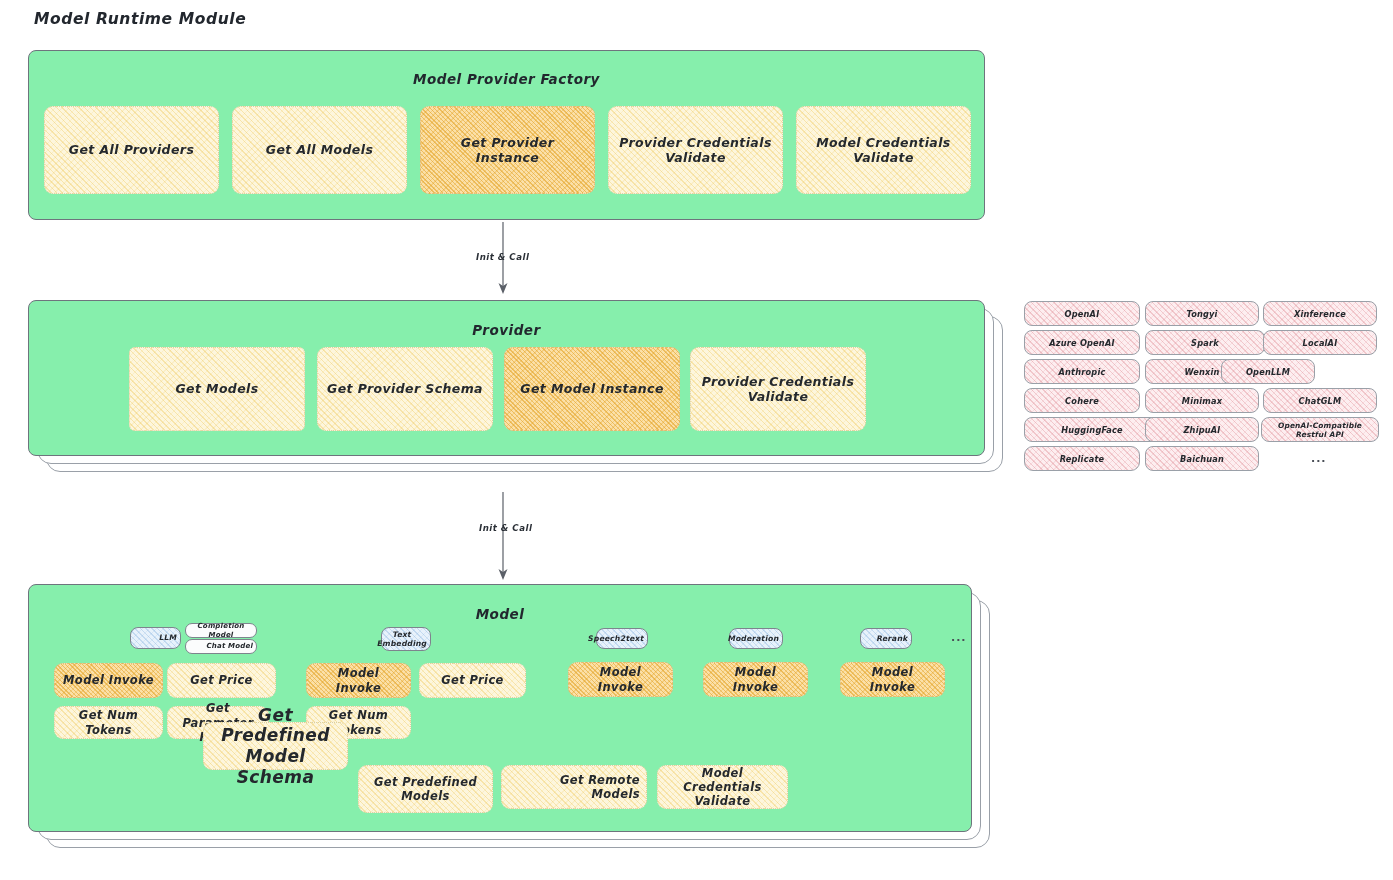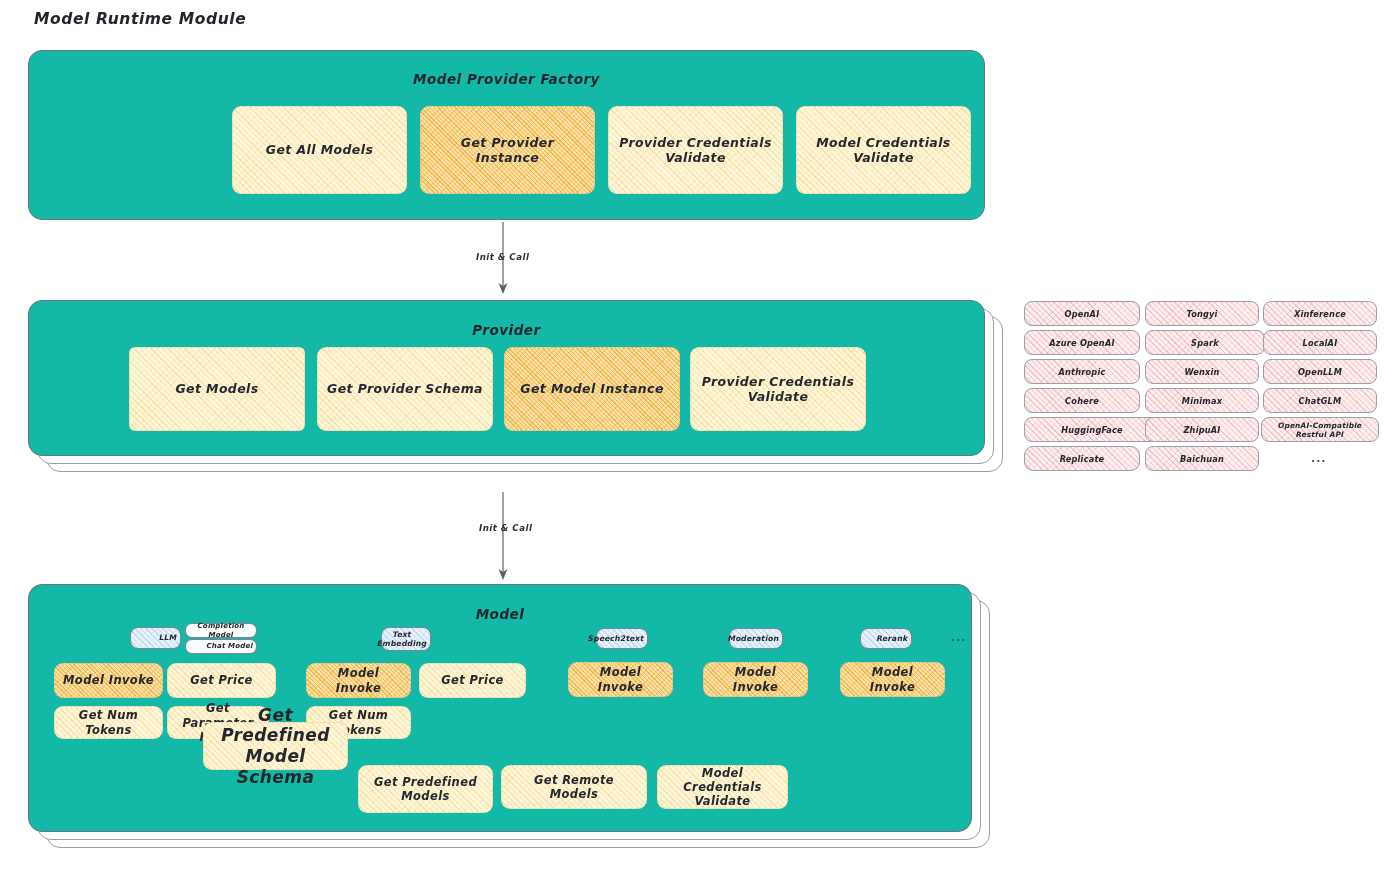--- a/index.html
+++ b/index.html
@@ -20,22 +20,22 @@
   #page-title{
     position:absolute;left:34px;top:10px;
     font-size:15.5px;color:#22272e;
     font-style:italic;font-weight:600;letter-spacing:.6px;
   }
 
   
   .outer{
     position:absolute;
     border:1.3px solid #6e747d;
-    border-radius:14px;
-    background:#14b8a6;
+    border-radius:8px;
+    background:#86efac;
     box-sizing:border-box;
   }
   .outer-shadowlayer{
     position:absolute;
     border:1.2px solid #9aa0a8;
     border-radius:14px;
     background:#fff;
     box-sizing:border-box;
     z-index:0;
   }
@@ -133,20 +133,23 @@
 <body>
 
 <div class="canvas">
 
   <div id="page-title" class="hand">Model Runtime Module</div>
 
   <div class="outer" style="left:28px;top:50px;width:957px;height:170px;">
     <div class="outer-title" style="top:20px;">Model Provider Factory</div>
   </div>
 
+  <div class="hbox hand fill-yellow" style="left:44px;top:106px;width:175px;height:88px;font-size:12.5px;">
+    <span class="lbl">Get All Providers</span>
+  </div>
   <div class="hbox hand fill-yellow" style="left:232px;top:106px;width:175px;height:88px;font-size:12.5px;">
     <span class="lbl">Get All Models</span>
   </div>
   <div class="hbox hand fill-orange" style="left:420px;top:106px;width:175px;height:88px;font-size:12.5px;">
     <span class="lbl">Get Provider Instance</span>
   </div>
   <div class="hbox hand fill-yellow" style="left:608px;top:106px;width:175px;height:88px;font-size:12.5px;">
     <span class="lbl">Provider Credentials Validate</span>
   </div>
   <div class="hbox hand fill-yellow" style="left:796px;top:106px;width:175px;height:88px;font-size:12.5px;">
@@ -215,21 +218,21 @@
   <div class="ptag hand fill-pink" style="left:1145px;top:446px;width:114px;height:25px;">
     <span>Baichuan</span>
     </div>
 
   <div class="ptag hand fill-pink" style="left:1263px;top:301px;width:114px;height:25px;">
     <span>Xinference</span>
     </div>
   <div class="ptag hand fill-pink" style="left:1263px;top:330px;width:114px;height:25px;">
     <span>LocalAI</span>
     </div>
-  <div class="ptag hand fill-pink" style="left:1263px;top:359px;width:114px;height:25px;">
+  <div class="ptag hand fill-pink" style="left:1221px;top:359px;width:94px;height:25px;">
     <span>OpenLLM</span>
     </div>
   <div class="ptag hand fill-pink" style="left:1263px;top:388px;width:114px;height:25px;">
     <span>ChatGLM</span>
     </div>
   <div class="ptag hand fill-pink" style="left:1261px;top:417px;width:118px;height:25px;font-size:7.4px;">
     <span>OpenAI-Compatible Restful API</span>
     </div>
   <div class="ellipsis" style="left:1311px;top:452px;font-size:11px;">...</div>
 
@@ -304,20 +307,20 @@
     </div>
 
   <div class="ellipsis" style="left:951px;top:631px;font-size:11px;z-index:2;">...</div>
 
   <div class="hbox hand fill-yellow" style="left:203px;top:722px;width:145px;height:48px;font-size:17px;z-index:2;">
     <span class="lbl">Get Predefined Model Schema</span>
     </div>
   <div class="hbox hand fill-yellow" style="left:358px;top:765px;width:135px;height:48px;font-size:11.5px;z-index:2;">
     <span class="lbl">Get Predefined Models</span>
     </div>
-  <div class="hbox hand fill-yellow" style="left:501px;top:765px;width:146px;height:44px;font-size:11.5px;z-index:2;">
+  <div class="hbox hand fill-yellow" style="left:501px;top:765px;width:146px;height:44px;font-size:11.5px;z-index:2;text-align:right;">
     <span class="lbl">Get Remote Models</span>
     </div>
   <div class="hbox hand fill-yellow" style="left:657px;top:765px;width:131px;height:44px;font-size:11.5px;z-index:2;">
     <span class="lbl">Model Credentials Validate</span>
     </div>
 
 </div>
 
 </body></html>

